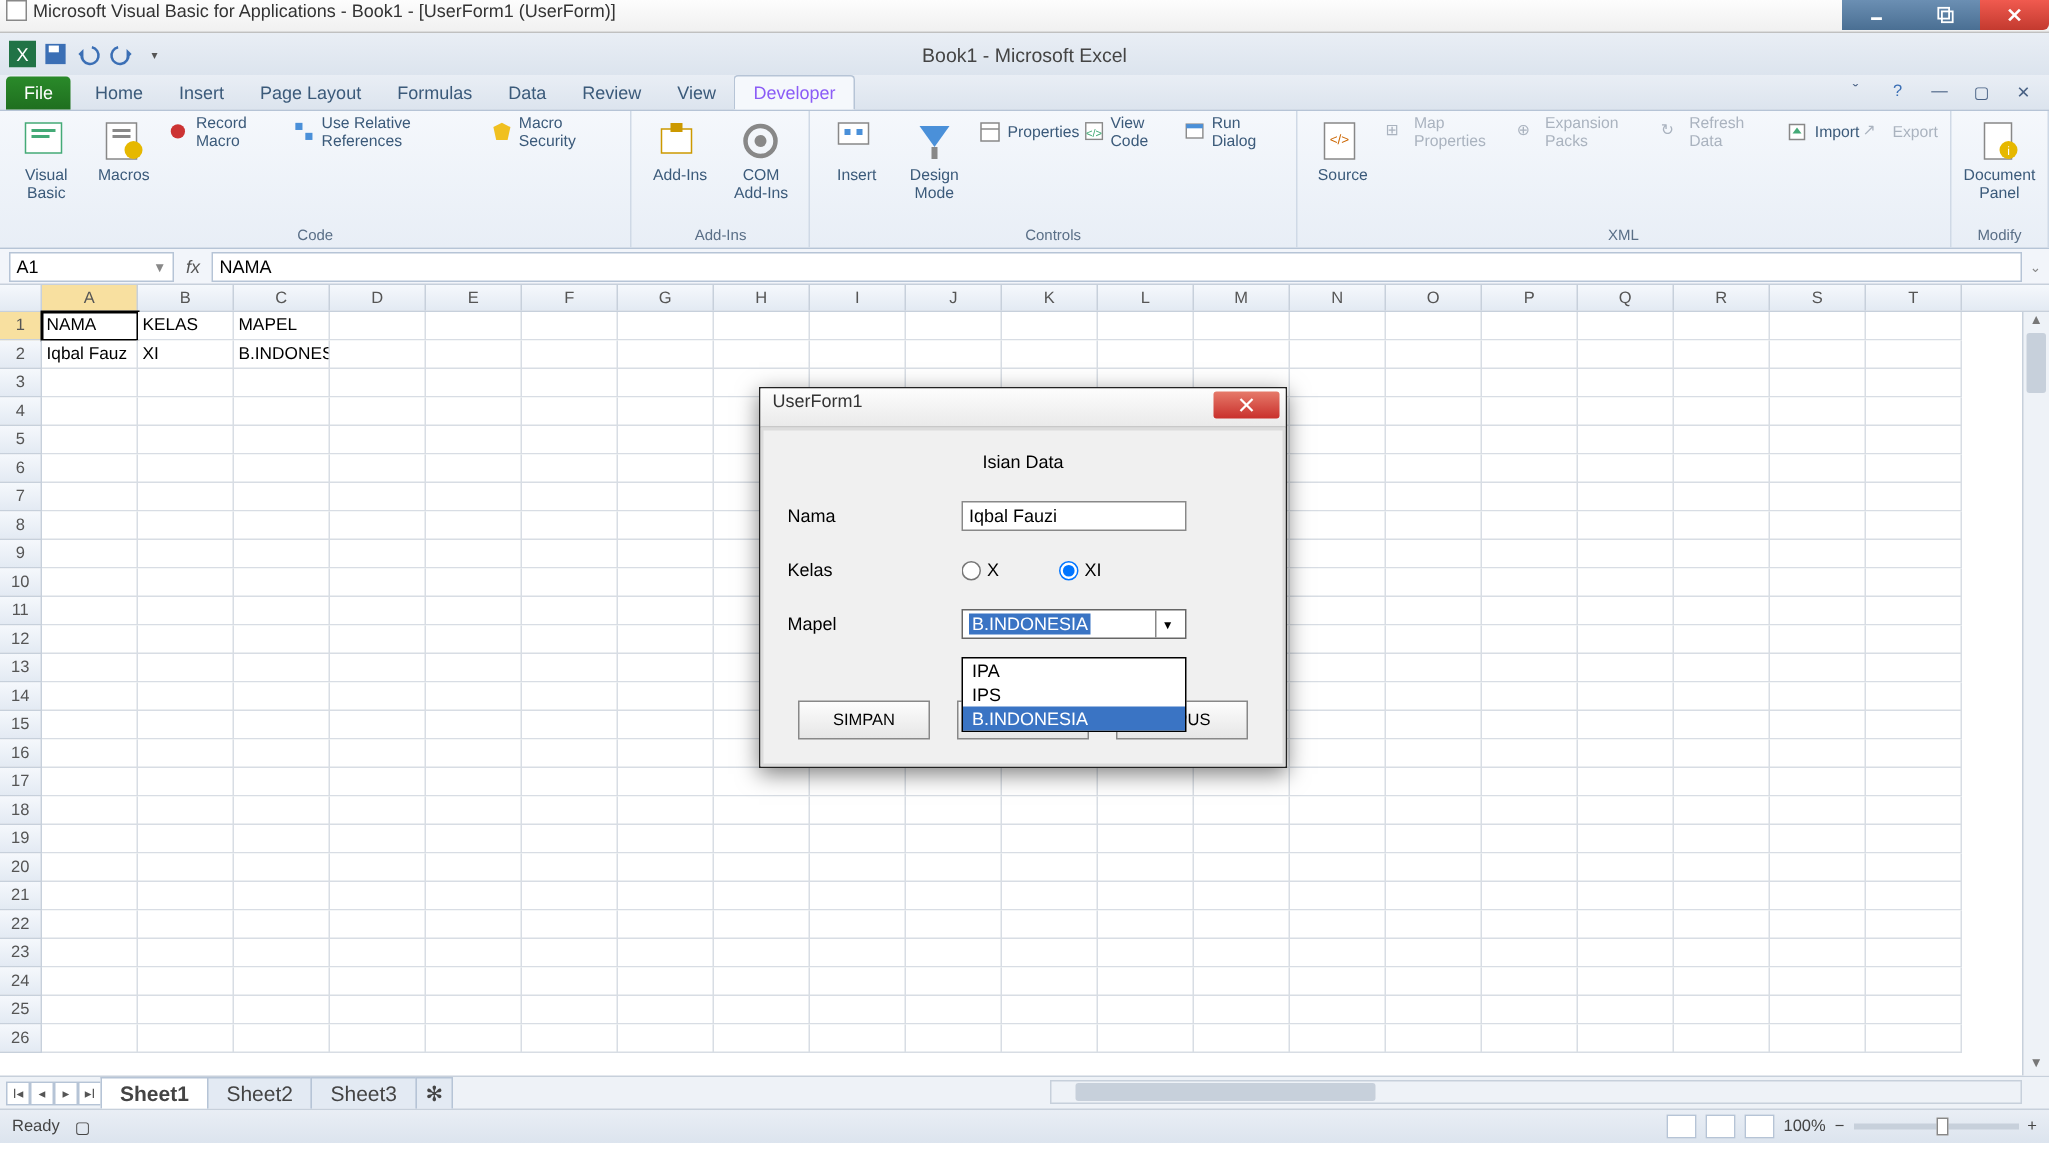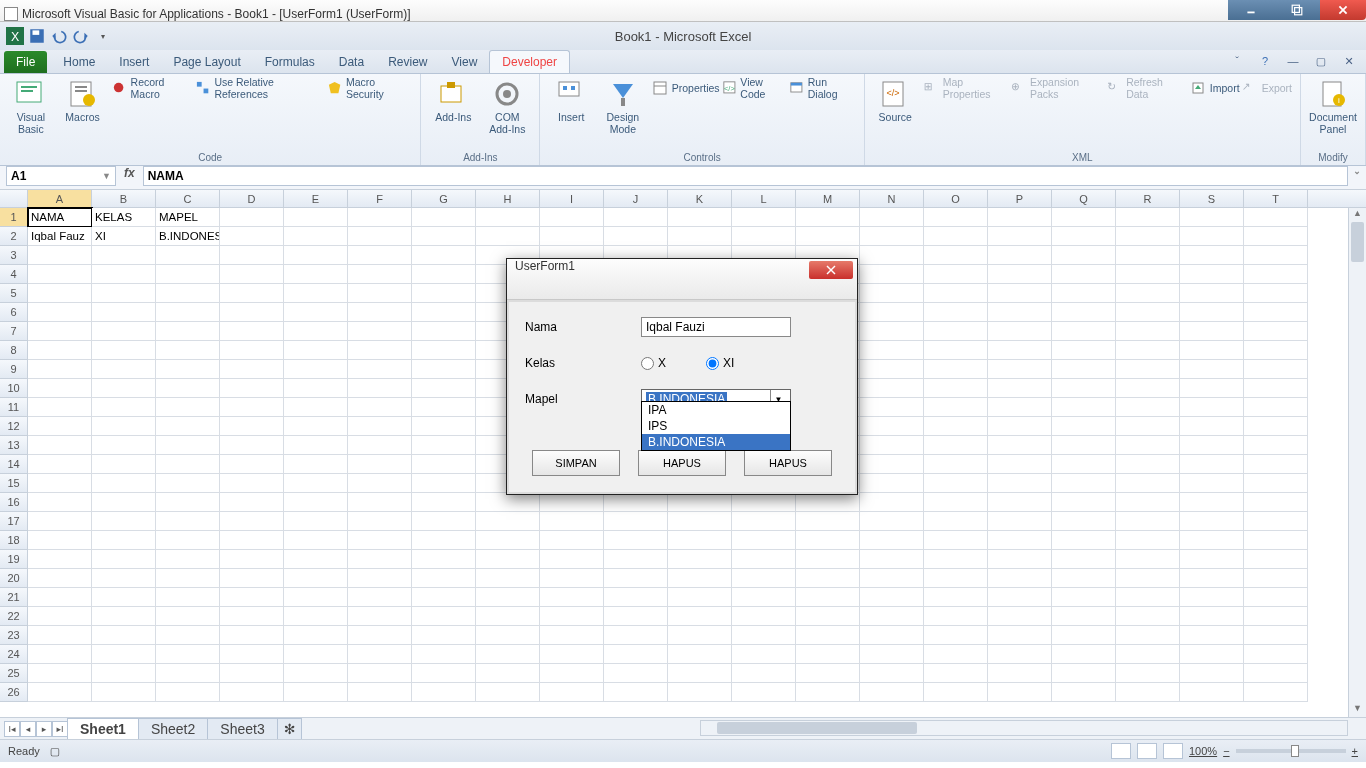--- a/index.html
+++ b/index.html
@@ -1,57 +1,57 @@
 <!DOCTYPE html>
 <html><head>
 <meta charset="utf-8">
 <style>
 * { box-sizing: border-box; margin: 0; padding: 0; font-family: "Segoe UI", Tahoma, sans-serif; }
 body { width: 1366px; height: 768px; overflow: hidden; background: #fff; position: relative; font-size: 12px; }
 
 
-.vba-titlebar { height: 22px; background: linear-gradient(#fdfdfd,#f0f0f0); border-bottom: 1px solid #c0c0c0; display: flex; align-items: flex-end; padding: 0 4px; position: relative; }
+.vba-titlebar { height: 22px; background: linear-gradient(#fdfdfd,#f0f0f0); border-bottom: 1px solid #c0c0c0; display: flex; align-items: flex-start; padding: 0 4px; position: relative; }
 .vba-titlebar .icon { width: 14px; height: 14px; margin-right: 4px; background: #fff; border: 1px solid #888; }
 .vba-titlebar .title { font-size: 12px; color: #333; }
 .win-controls { position: absolute; right: 0; top: 0; display: flex; }
 .win-controls .btn { width: 46px; height: 20px; display: flex; align-items: center; justify-content: center; font-size: 10px; color: #fff; }
 .win-controls .min { background: linear-gradient(#6b8fb3,#4a6f93); border-top-left-radius: 0; }
 .win-controls .max { background: linear-gradient(#6b8fb3,#4a6f93); }
 .win-controls .close { background: linear-gradient(#f05a4f,#c33a2f); border-radius: 0 0 4px 0; }
 .win-controls svg { width: 12px; height: 12px; }
 
 
 .excel-titlebar { height: 28px; background: linear-gradient(#e9eef5,#dce4ee); display: flex; align-items: center; position: relative; }
 .qat { display: flex; align-items: center; gap: 4px; padding-left: 6px; }
 .qat .icon { width: 18px; height: 18px; display: flex; align-items: center; justify-content: center; }
 .excel-titlebar .title { position: absolute; left: 50%; transform: translateX(-50%); font-size: 13px; color: #444; }
 
 
 .ribbon-tabs { height: 24px; background: linear-gradient(#e9eef5,#dce4ee); display: flex; align-items: flex-end; padding-left: 4px; border-bottom: 1px solid #b6c4d6; position: relative; }
 .ribbon-tabs .tab { padding: 4px 12px; font-size: 12px; color: #3b5a7a; cursor: pointer; }
 .ribbon-tabs .tab.file { background: linear-gradient(#2a8a2a,#1f6f1f); color: #fff; border-radius: 3px 3px 0 0; margin-right: 4px; }
-.ribbon-tabs .tab.active { background: #f5f8fc; border: 1px solid #b6c4d6; border-bottom: none; border-radius: 3px 3px 0 0; color: #ef4444; }
+.ribbon-tabs .tab.active { background: #f5f8fc; border: 1px solid #b6c4d6; border-bottom: none; border-radius: 3px 3px 0 0; color: #8b5cf6; }
 .ribbon-tabs .helprow { position: absolute; right: 6px; top: 4px; display: flex; gap: 6px; align-items: center; }
 .ribbon-tabs .helprow span { width: 22px; height: 14px; display: flex; align-items: center; justify-content: center; color: #4a6285; font-size: 11px; }
 
 
 .ribbon { height: 92px; background: linear-gradient(#f5f8fc,#e8eef6); border-bottom: 1px solid #b6c4d6; display: flex; }
 .group { border-right: 1px solid #cfd9e6; padding: 4px 8px 2px; display: flex; flex-direction: column; justify-content: space-between; }
 .group .items { display: flex; gap: 6px; align-items: flex-start; }
 .group .label { text-align: center; font-size: 10px; color: #5a6f87; margin-top: 2px; }
 .bigbtn { display: flex; flex-direction: column; align-items: center; width: 48px; cursor: pointer; }
 .bigbtn .ic { width: 32px; height: 32px; margin-bottom: 2px; display: flex; align-items: center; justify-content: center; }
 .bigbtn .lbl { font-size: 10.5px; color: #3b5a7a; text-align: center; line-height: 1.1; }
 .smallbtn { display: flex; align-items: center; gap: 4px; font-size: 10.5px; color: #3b5a7a; height: 20px; cursor: pointer; }
 .smallbtn .ic { width: 16px; height: 16px; }
 .smallbtn.disabled { color: #aab3bf; }
 .vstack { display: flex; flex-direction: row; gap: 2px; }
 
 
-.formulabar { height: 24px; border-bottom: 1px solid #c7d0db; display: flex; background: #f2f5fa; font-weight: bold; }
+.formulabar { height: 24px; border-bottom: 1px solid #c7d0db; display: flex; align-items: center; background: #f2f5fa; }
 .formulabar .namebox { width: 110px; height: 20px; border: 1px solid #b6c4d6; background: #fff; margin-left: 6px; display: flex; align-items: center; padding: 0 4px; font-size: 12px; }
 .formulabar .namebox .dd { margin-left: auto; color: #888; font-size: 9px; }
 .formulabar .fx { margin: 0 8px; font-style: italic; color: #555; }
 .formulabar .formula { flex: 1; height: 20px; border: 1px solid #b6c4d6; background: #fff; padding: 0 4px; display: flex; align-items: center; font-size: 12px; }
 .formulabar .expand { width: 18px; text-align: center; color: #888; font-size: 9px; }
 
 
 .grid-wrap { position: relative; height: 528px; border-bottom: 1px solid #c7d0db; }
 .colheaders { display: flex; height: 18px; background: linear-gradient(#f5f8fc,#e3eaf3); border-bottom: 1px solid #c7d0db; }
 .corner { width: 28px; border-right: 1px solid #c7d0db; background: linear-gradient(#f5f8fc,#e3eaf3); }
@@ -73,44 +73,44 @@
 .sheettabs { height: 22px; background: #eef2f7; display: flex; align-items: center; border-bottom: 1px solid #c7d0db; position: relative; }
 .sheetnav { display: flex; gap: 0; margin-left: 4px; }
 .sheetnav span { width: 16px; height: 16px; border: 1px solid #b6c4d6; background: #fff; text-align: center; font-size: 9px; color: #555; display: flex; align-items: center; justify-content: center; }
 .stab { padding: 2px 12px; font-size: 14px; background: #e3eaf3; border: 1px solid #b6c4d6; border-bottom: none; margin-left: -1px; color: #444; cursor: pointer; }
 .stab.active { background: #fff; font-weight: bold; }
 .sheettabs .hscroll { position: absolute; right: 18px; left: 700px; top: 2px; height: 16px; background: #eef2f7; border: 1px solid #c7d0db; }
 .sheettabs .hscroll .thumb { position: absolute; left: 16px; top: 1px; bottom: 1px; width: 200px; background: #c7d0db; border-radius: 2px; }
 
 
 .statusbar { height: 22px; background: linear-gradient(#e9eef5,#dce4ee); display: flex; align-items: center; padding: 0 8px; font-size: 11px; color: #444; justify-content: flex-end; }
-.statusbar .right { margin-left: auto; display: flex; align-items: center; gap: 6px; text-decoration: underline; }
+.statusbar .right { margin-left: auto; display: flex; align-items: center; gap: 6px; }
 .statusbar .viewbtn { width: 20px; height: 16px; border: 1px solid #b6c4d6; background: #fff; }
 .statusbar .zoomslider { width: 110px; height: 4px; background: #c7d0db; position: relative; }
 .statusbar .zoomslider .th { position: absolute; left: 50%; top: -4px; width: 8px; height: 12px; background: #fff; border: 1px solid #888; }
 
 
 .userform { position: absolute; left: 506px; top: 258px; width: 352px; background: #f0f0f0; border: 1px solid #222; box-shadow: 0 4px 14px rgba(0,0,0,0.5); }
-.userform .titlebar { height: 41px; background: linear-gradient(#fdfdfd,#eaeaea); border-bottom: 1px solid #c8c8c8; display: flex; align-items: flex-start; padding: 0 8px; position: relative; }
+.userform .titlebar { height: 26px; background: linear-gradient(#fdfdfd,#eaeaea); border-bottom: 1px solid #c8c8c8; display: flex; align-items: flex-end; padding: 10px 8px; position: relative; }
 .userform .titlebar .t { font-size: 12px; color: #333; }
 .userform .titlebar .close { position: absolute; right: 4px; top: 2px; width: 44px; height: 18px; background: linear-gradient(#e67a6a,#c9302c); border-radius: 2px; display: flex; align-items: center; justify-content: center; }
 .userform .titlebar .close svg { width: 10px; height: 10px; }
 .userform .body { padding: 14px 16px 16px; border: 2px solid #dcdcdc; margin: 0; }
 .userform .heading { text-align: center; font-size: 12px; margin-bottom: 18px; }
 .userform .row { display: flex; align-items: center; margin-bottom: 14px; height: 22px; }
 .userform .row .lab { width: 96px; font-size: 12px; }
 .userform .row .field { flex: 1; padding-left: 20px; }
 .userform input[type=text] { width: 150px; height: 20px; border: 1px solid #888; font-size: 12px; padding: 0 4px; background: #fff; }
 .userform .radios { display: flex; gap: 40px; padding-left: 32px; font-size: 12px; }
 .userform .radios label { display: flex; align-items: center; gap: 4px; }
 .userform .combo { position: relative; width: 150px; }
 .userform .combo .disp { height: 20px; border: 1px solid #666; background: #fff; display: flex; align-items: center; padding: 0 4px; font-size: 12px; }
 .userform .combo .disp .sel { background: #3a74c4; color: #fff; padding: 0 2px; }
 .userform .combo .dd { width: 16px; height: 18px; border-left: 1px solid #888; margin-left: auto; display: flex; align-items: center; justify-content: center; font-size: 8px; }
-.userform .combo .list { position: absolute; top: 12px; left: 0; width: 150px; border: 1px solid #000; background: #fff; z-index: 10; }
+.userform .combo .list { position: absolute; top: 32px; left: 0; width: 150px; border: 1px solid #000; background: #fff; z-index: 10; }
 .userform .combo .list .opt { padding: 1px 6px; font-size: 12px; }
 .userform .combo .list .opt.hl { background: #3a74c4; color: #fff; }
 .userform .buttons { display: flex; gap: 18px; margin-top: 40px; justify-content: center; }
 .userform .buttons button { width: 88px; height: 26px; background: linear-gradient(#fdfdfd,#e6e6e6); border: 1px solid #888; font-size: 11px; cursor: pointer; }
 
 svg { display: block; }
 </style>
 </head>
 <body>
 
@@ -1067,20 +1067,21 @@
   <div class="titlebar">
     <span class="t">UserForm1</span>
     <div class="close">
         <svg viewBox="0 0 10 10">
           <line x1="1" y1="1" x2="9" y2="9" stroke="#fff" stroke-width="1.5"></line>
           <line x1="9" y1="1" x2="1" y2="9" stroke="#fff" stroke-width="1.5"></line>
         </svg>
       </div>
   </div>
   <div class="body">
+    <div class="heading">Isian Data</div>
     <div class="row">
       <div class="lab">Nama</div>
       <div class="field"><input type="text" value="Iqbal Fauzi" style=""></div>
     </div>
     <div class="row">
       <div class="lab">Kelas</div>
       <div class="field radios">
         <label>
             <input type="radio" name="kelas" style=""> 
             <span>X</span>

